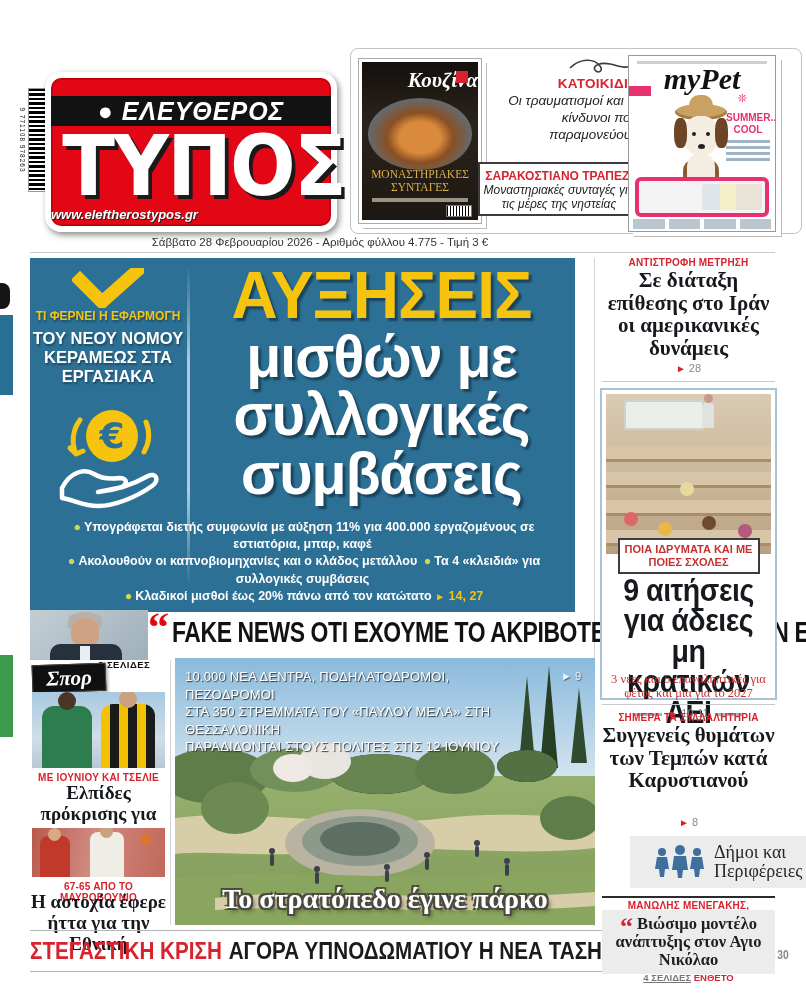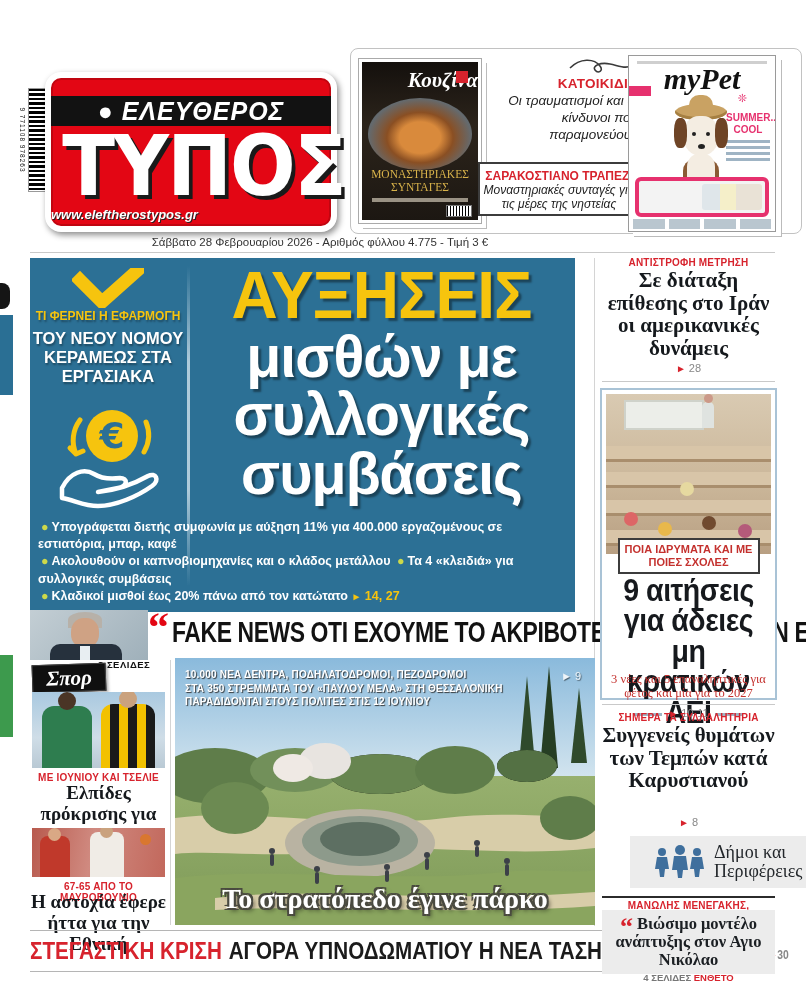--- a/index.html
+++ b/index.html
@@ -105,21 +105,21 @@
   #lead-side { position:absolute; left:0; top:0; width:156px; text-align:center; }
   #lead-side .check { margin:10px auto 2px; display:block; }
   #lead-side .sy { color:#f6c40e; font-weight:900; font-size:12px; line-height:1.05; text-shadow:1px 2px 2px rgba(0,0,0,.35); }
   #lead-side .sw { color:#fff; font-weight:900; font-size:16.5px; line-height:1.15; margin-top:6px; text-shadow:1px 2px 2px rgba(0,0,0,.35); }
   #lead-side .euro { display:block; margin:16px auto 0; }
   #lead-main { position:absolute; left:158px; top:4px; width:387px; text-align:center; }
   #lead-main .h1y { color:#f6c40e; font-weight:900; font-size:66px; line-height:1.0; letter-spacing:-1px;
     text-shadow:3px 3px 2px rgba(0,0,0,.4); transform:scaleX(.97); }
   #lead-main .h1w { color:#fff; font-weight:900; font-size:59px; line-height:.99; letter-spacing:-1px;
     text-shadow:3px 3px 2px rgba(0,0,0,.4); transform:scaleX(.97); }
-  #lead-bullets { position:absolute; left:8px; right:8px; bottom:7px; 
+  #lead-bullets { position:absolute; left:8px; right:8px; bottom:7px; text-align:center;
     color:#fff; font-weight:bold; font-size:12.5px; line-height:1.38; }
   #lead-bullets .dot { color:#cdd94a; margin:0 3px; }
   #lead-bullets .pg { color:#f6c40e; }
   #lead-bullets .pga { color:#f6c40e; font-size:10px; }
 
   
   #mitso { position:absolute; left:30px; top:610px; width:118px; height:50px; overflow:hidden;
     background:linear-gradient(135deg,#c3ced4,#9fb0ba); }
   #mitso .hair { position:absolute; left:38px; top:2px; width:34px; height:16px; background:#b7b1a9; border-radius:50% 50% 0 0; }
   #mitso .face { position:absolute; left:41px; top:8px; width:28px; height:30px; background:#cfa284; border-radius:45%; }
@@ -155,22 +155,22 @@
   #sp-photo2 .b1:before { content:""; position:absolute; left:8px; top:-8px; width:13px; height:13px; background:#d9a885; border-radius:50%; }
   #sp-photo2 .b2 { position:absolute; left:58px; top:4px; width:34px; height:46px; background:#f0ece6; border-radius:8px 8px 0 0; }
   #sp-photo2 .b2:before { content:""; position:absolute; left:10px; top:-7px; width:13px; height:13px; background:#caa27e; border-radius:50%; }
   #sp-photo2 .ball { position:absolute; right:14px; top:6px; width:11px; height:11px; background:#d9772f; border-radius:50%; }
   #sp-k2 { position:absolute; left:30px; top:881px; width:137px; }
   #sp-h2 { position:absolute; left:24px; top:892px; width:149px; font-size:19px; line-height:1.1; }
 
   
   #park { position:absolute; left:175px; top:658px; width:420px; height:267px; overflow:hidden; }
   #park svg { display:block; }
-  #park .overline { position:absolute; left:10px; top:10px; width:330px; color:#fff; font-weight:bold;
-    font-size:10px; line-height:1.35; text-shadow:1px 1px 1px rgba(40,40,40,.9); letter-spacing:.2px; }
+  #park .overline { position:absolute; left:10px; top:10px; width:330px; color:#fff; font-weight:normal;
+    font-size:13px; line-height:1.35; text-shadow:1px 1px 1px rgba(40,40,40,.9); letter-spacing:.2px; }
   #park .pg { position:absolute; right:14px; top:12px; color:#eef4f8; font-size:11px; text-shadow:1px 1px 1px rgba(0,0,0,.5); }
   #park .caption { position:absolute; left:0; right:0; bottom:10px; text-align:center; color:#fff;
     font-family:"Liberation Serif", serif; font-weight:bold; font-size:28px;
     text-shadow:-2px -2px 0 #4a4a40, 2px -2px 0 #4a4a40, -2px 2px 0 #4a4a40, 2px 2px 0 #4a4a40, 3px 3px 4px rgba(0,0,0,.5); }
 
   
   #strip { position:absolute; left:30px; top:930px; width:745px; border-top:1px solid #b5b5b5; border-bottom:1px solid #b5b5b5;
     height:42px; display:flex; align-items:center; }
   #strip .inner { white-space:nowrap; transform:scaleX(.86); transform-origin:left center; font-size:24px; font-weight:700; color:#1b1b1b; }
   #strip .sk { color:#d7232d; margin-right:8px; }
@@ -210,21 +210,21 @@
 
   #muni { position:absolute; left:602px; top:836px; width:200px; height:52px; background:#ececec;
     display:flex; align-items:center; justify-content:center; gap:8px;margin-left:28px; }
   #muni .txt { font-family:"Liberation Serif", serif; font-size:18px; color:#23272b; line-height:1.05; width:92px; }
 
   #mayor-k { position:absolute; left:602px; top:896px; width:173px; border-top:2px solid #2b2b2b; border-bottom:2px solid #2b2b2b; padding:2px 0; }
   #mayor-box { position:absolute; left:602px; top:908px; width:173px; height:64px; background:#ececec; text-align:center; padding-top:5px; margin-top:2px; }
   #mayor-box .q { color:#d7232d; font-family:"Liberation Serif", serif; font-weight:bold; font-size:26px; line-height:0; vertical-align:-6px; margin-right:4px; }
   #mayor-box .mq { font-family:"Liberation Serif", serif; font-weight:bold; font-size:16.5px; color:#1b1f23; line-height:1.1; display:inline; }
   #mayor-box .note { margin-top:3px; font-size:9.5px; font-weight:bold; }
-  #mayor-box .n1 { color:#777; } #mayor-box .n2 { color:#d7232d; }
+  #mayor-box .n1 { color:#777;text-decoration:underline; } #mayor-box .n2 { color:#d7232d; }
 </style>
 </head>
 <body>
 
 <div id="page">
 
   <div class="edge-tab tab-black"></div>
   <div class="edge-tab tab-blue"></div>
   <div class="edge-tab tab-green"></div>
 

